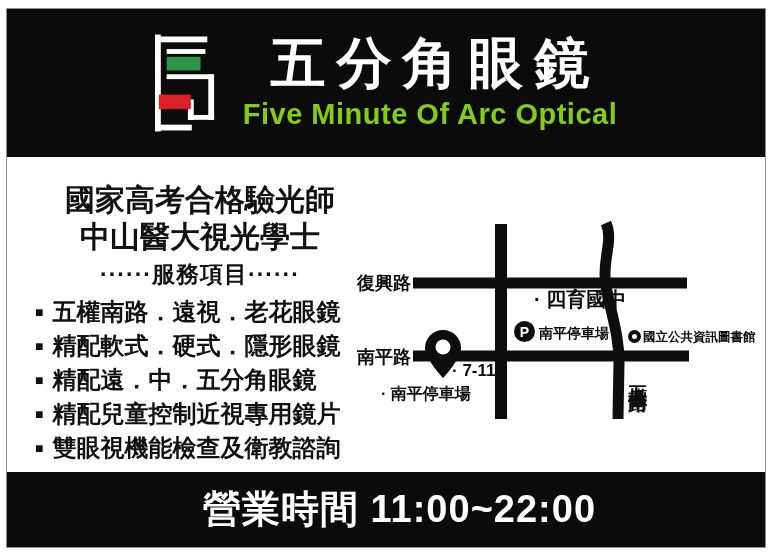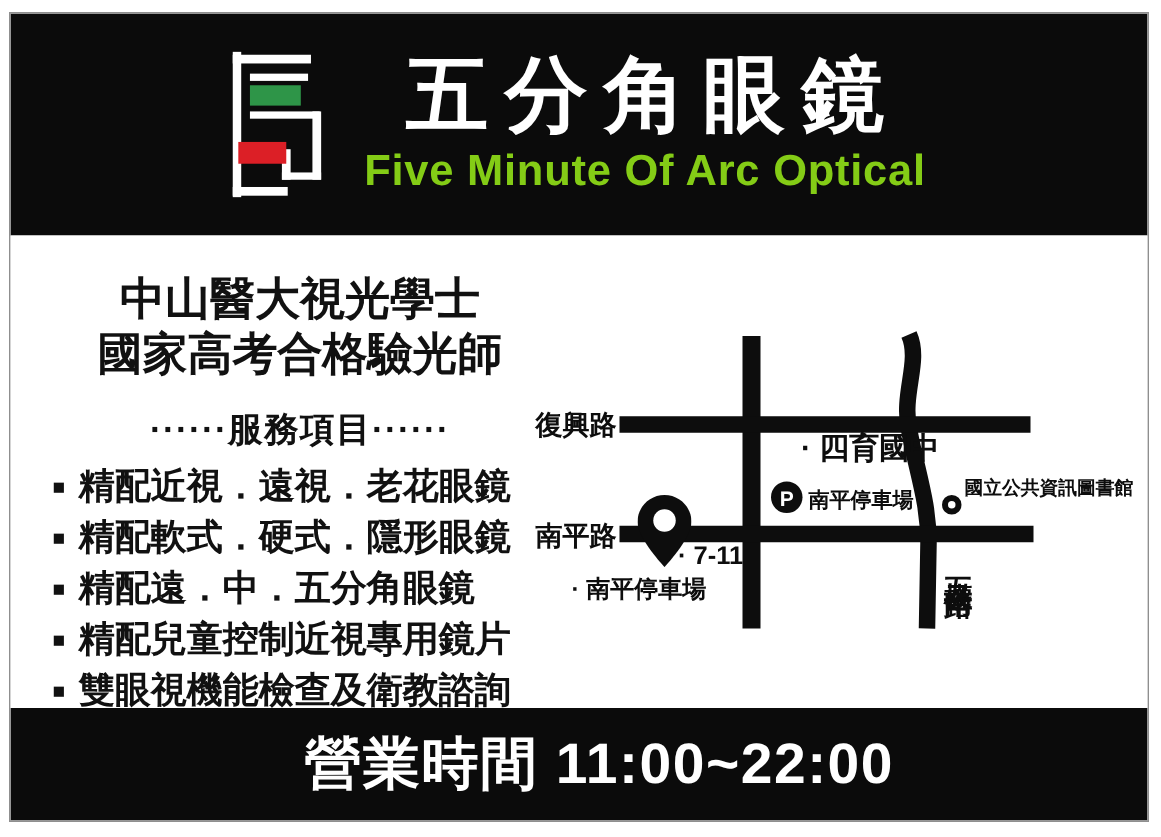--- a/index.html
+++ b/index.html
@@ -16,33 +16,33 @@
   
   .header { height:148px; flex:0 0 148px; display:flex; align-items:center; justify-content:center; gap:26px; }
   .logo { width:62px; height:102px; flex:0 0 62px; }
   .titles { display:flex; flex-direction:column; align-items:center; }
   .title { color:#fff; font-size:55px; font-weight:bold; line-height:1.0; letter-spacing:11px; white-space:nowrap; margin-right:-11px; }
   .subtitle { color:#84cc16; font-size:29px; font-weight:bold; margin-top:7px; letter-spacing:0.5px; white-space:nowrap; }
   
   .middle { flex:1 1 auto; position:relative; background:#fff; }
   .left-col { position:absolute; left:28px; top:24px; width:330px; }
   .cred-line { font-size:30px; font-weight:bold; text-align:center; line-height:37px; white-space:nowrap; }
-  .dots-heading { font-size:23px; font-weight:bold; text-align:center; margin-top:16px; letter-spacing:1px; white-space:nowrap; }
+  .dots-heading { font-size:23px; font-weight:bold; text-align:center; margin-top:4px; letter-spacing:1px; white-space:nowrap; }
   .service-list { margin-top:5px; }
   .service-item { display:flex; align-items:center; font-size:24px; font-weight:bold; height:34px; white-space:nowrap; }
   .bullet-icon { font-size:14px; margin-right:9px; line-height:1; }
   
   .map { position:absolute; left:344px; top:9px; width:416px; height:298px; }
   .map svg.roads { position:absolute; left:0; top:0; }
   .map-label { position:absolute; font-weight:bold; color:#0d0d0d; white-space:nowrap; line-height:1.15; }
   .lbl-fuxing  { left:6px;  top:107px; font-size:18px; }
   .lbl-nanping { left:6px;  top:181px; font-size:18px; }
   .lbl-school  { left:183px; top:122px; font-size:20px; }
   .lbl-parking { left:188px; top:159px; font-size:14px; }
-  .lbl-library { left:292px; top:152px; font-size:12.5px; }
+  .lbl-library { left:292px; top:164px; font-size:12.5px; }
   .lbl-seven   { left:101px; top:195px; font-size:17px; }
   .lbl-shop    { left:30px;  top:219px; font-size:16px; }
   .lbl-wuquan  { left:276px; top:204px; font-size:19px; writing-mode:vertical-rl; text-orientation:upright; letter-spacing:3px; }
   .p-icon {
     position:absolute; left:163px; top:155px; width:21px; height:21px;
     background:#0d0d0d; border-radius:50%; color:#fff; font-size:14px; font-weight:bold;
     display:flex; align-items:center; justify-content:center;
   }
   .lib-icon {
     position:absolute; left:277px; top:164px; width:5px; height:5px;
@@ -77,27 +77,27 @@
     </div>
     <div class="titles">
       <div class="title">五分角眼鏡</div>
       <div class="subtitle">Five Minute Of Arc Optical</div>
     </div>
   </div>
 
   <div class="middle">
 
     <div class="left-col">
+      <div class="cred-line">國家高考合格驗光師</div>
       <div class="cred-line">中山醫大視光學士</div>
-      <div class="cred-line">國家高考合格驗光師</div>
       <div class="dots-heading">······服務項目······</div>
       <div class="service-list">
         <div class="service-item">
           <span class="bullet-icon">■</span>
-          <span>精配近視．遠視．老花眼鏡</span>
+          <span>五權南路．遠視．老花眼鏡</span>
         </div>
         <div class="service-item">
           <span class="bullet-icon">■</span>
           <span>精配軟式．硬式．隱形眼鏡</span>
         </div>
         <div class="service-item">
           <span class="bullet-icon">■</span>
           <span>精配遠．中．五分角眼鏡</span>
         </div>
         <div class="service-item">

